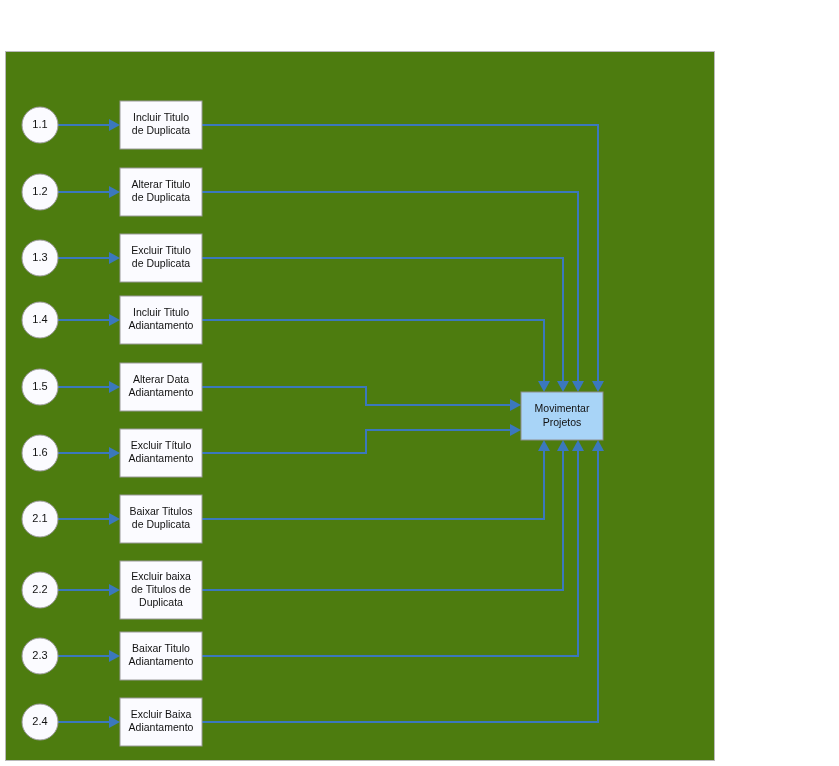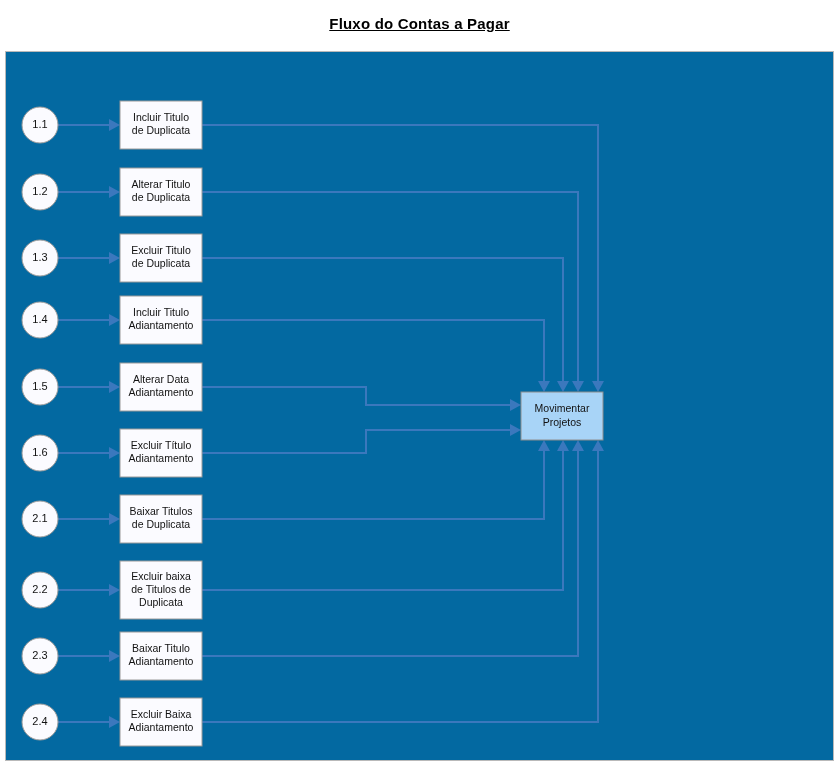--- a/index.html
+++ b/index.html
@@ -35,24 +35,24 @@
     color: #000000;
     text-decoration: underline;
     letter-spacing: 0.2px;
     white-space: nowrap;
     font-family: "Liberation Sans", sans-serif;
   }
   #canvas-wrap {
     position: absolute;
     left: 5px;
     top: 51px;
-    width: 829px;
+    width: 710px;
     height: 710px;
     box-sizing: border-box;
-    background: #0369a1;
+    background: #4d7c0f;
     border: 1px solid #b9b9b9;
   }
   svg#flow {
     display: block;
     width: 827px;
     height: 708px;
   }
   .node-box-rect {
     fill: #fbfbff;
     stroke: #9a9a9a;
@@ -97,23 +97,20 @@
     fill: #111111;
     text-anchor: middle;
     dominant-baseline: middle;
   }
 </style>
 </head>
 <body>
 
 <div id="page">
 
-  <div id="title-bar">
-    <div id="diagram-title">Fluxo do Contas a Pagar</div>
-  </div>
 
   <div id="canvas-wrap">
     <svg id="flow" viewBox="0 0 827 708">
       <g id="connectors-layer">
           <path d="M 52 73 L 103 73" class="conn"></path>
           <polygon points="114,73 103,67 103,79" class="arrow-head"></polygon>
           <path d="M 196 73 L 592 73 L 592 329" class="conn"></path>
           <polygon points="592,340 586,329 598,329" class="arrow-head"></polygon>
           <path d="M 52 140 L 103 140" class="conn"></path>
           <polygon points="114,140 103,134 103,146" class="arrow-head"></polygon>

